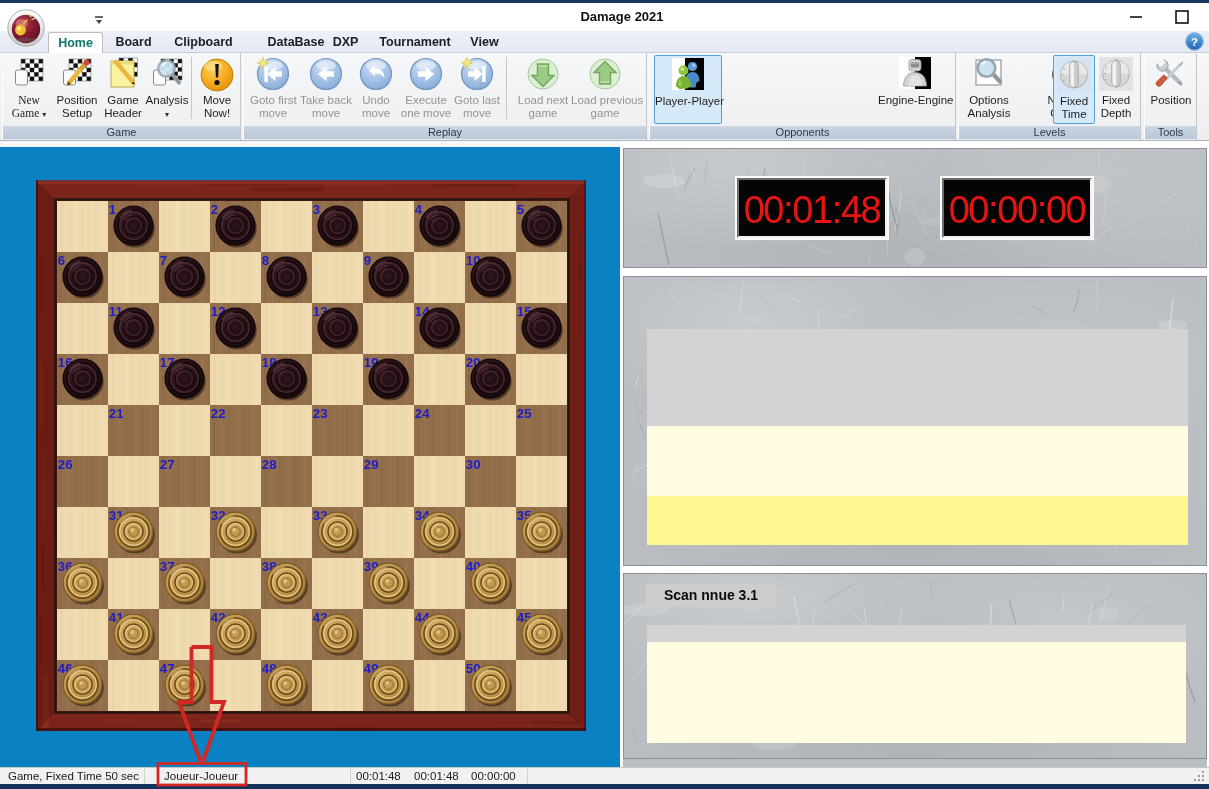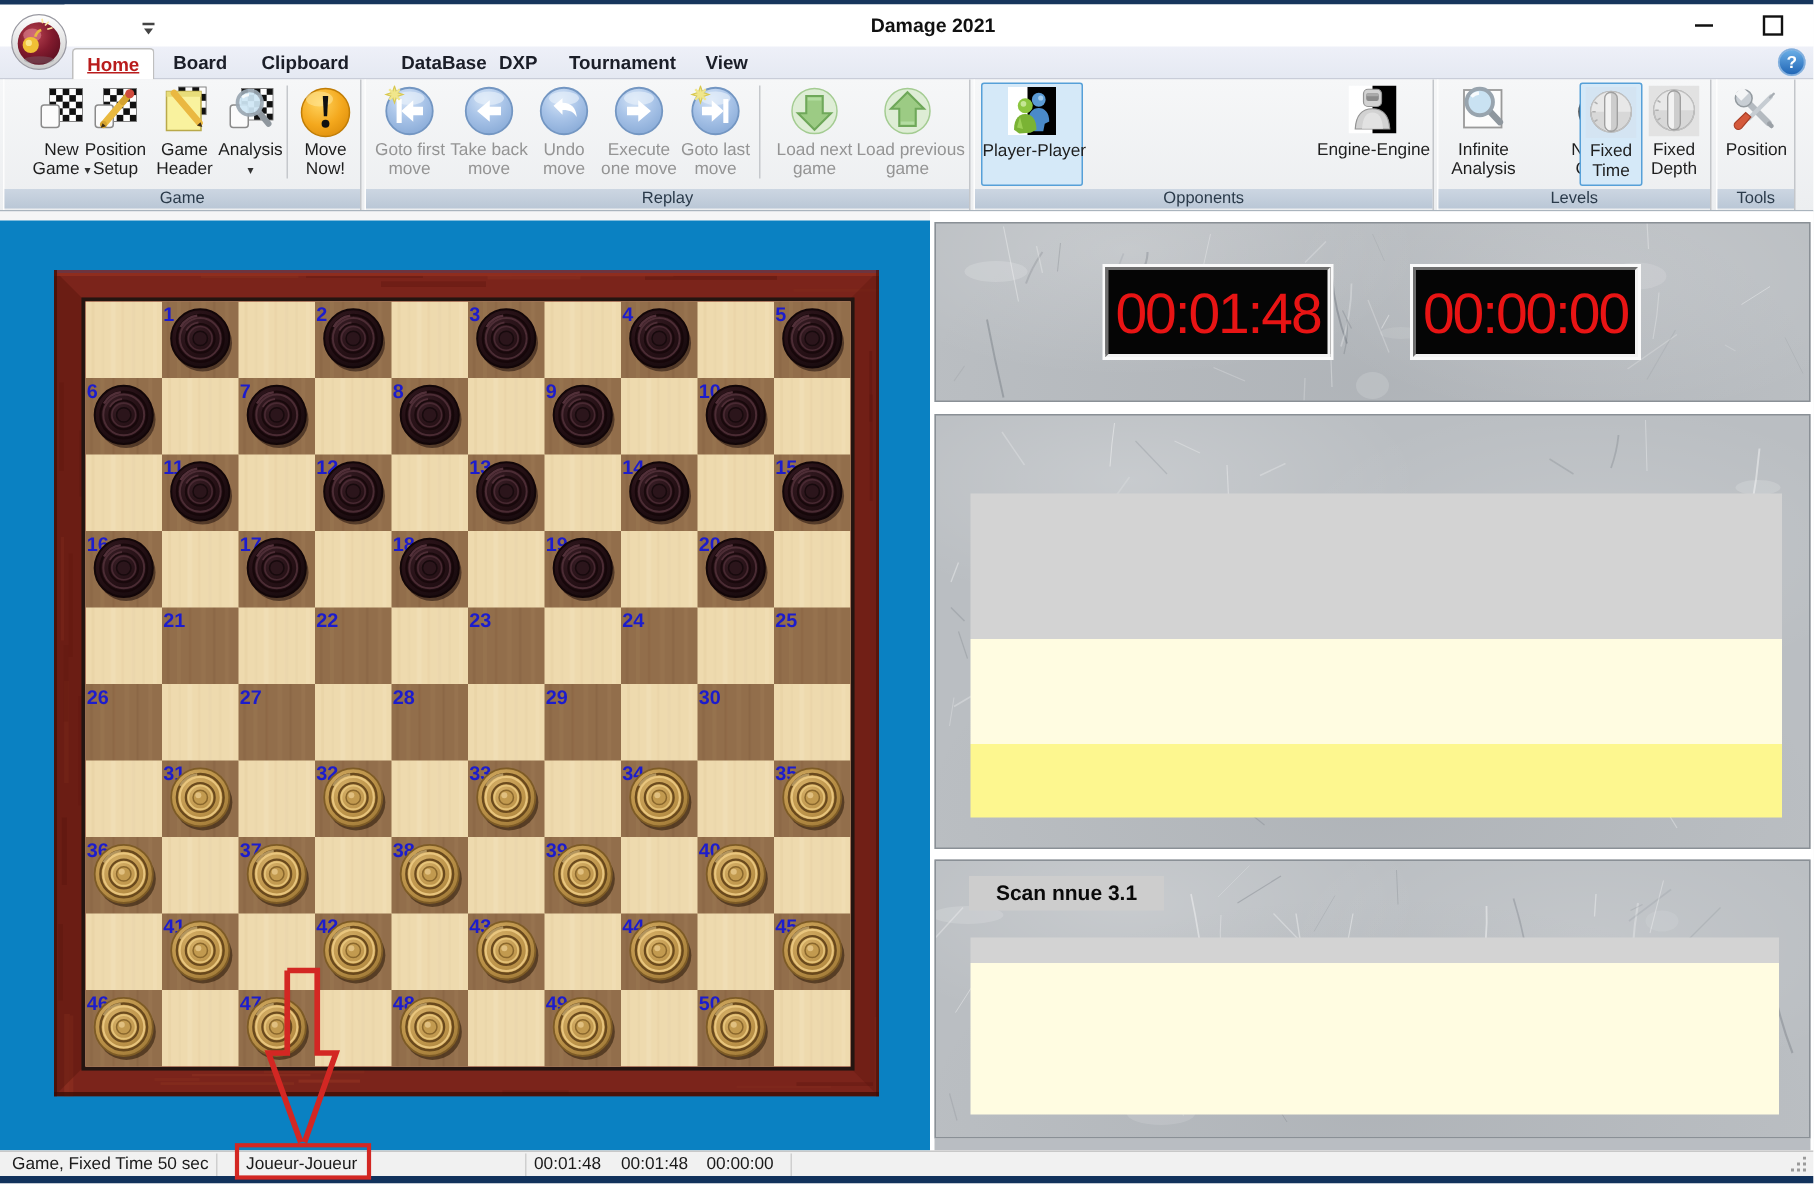--- a/index.html
+++ b/index.html
@@ -5,21 +5,21 @@
 .abs { position:absolute; }
 
 #topstrip { left:0; top:0; width:1209px; height:3px; background:#17365d; }
 #titlebar { left:0; top:3px; width:1209px; height:28px; background:#ffffff;margin-left:43px; }
 #title { position:absolute; left:0; top:6px; width:1158px; text-align:center; font-size:13px; font-weight:bold; color:#111; }
 #qa { position:absolute; left:50px; top:8px; color:#444; }
 #winbtns { position:absolute; right:0; top:0; height:28px; }
 
 #tabrow { left:0; top:31px; width:1209px; height:22px; background:linear-gradient(#eef0f8,#e5e9f2); border-bottom:1px solid #c9cdd8; }
 .tab { position:absolute; top:1px; height:21px; line-height:21px; text-align:center; font-size:12.5px; font-weight:600; color:#1b1e28; }
-.tab.active { background:#ffffff; border:1px solid #bfbfbf; border-bottom:none; border-radius:3px 3px 0 0; color:#b91c1c;text-decoration:underline; }
+.tab.active { background:#ffffff; border:1px solid #bfbfbf; border-bottom:none; border-radius:3px 3px 0 0; color:#0f766e; }
 
 #ribbon { left:0; top:53px; width:1209px; height:88px; background:linear-gradient(#f6f7f8,#eceef0); border-bottom:1px solid #aab4bd; }
 .rgroup { position:absolute; top:0; height:87px; border-right:1px solid #c3c6ca; border-left:1px solid #fdfdfd; }
 .gbody { position:absolute; left:0; top:0; right:0; height:73px; }
 .gstrip { position:absolute; left:0; right:0; top:73px; height:13px; background:linear-gradient(#ccd6e2,#bac7d6); font-size:11px; color:#2a3a4a; text-align:center; line-height:13px; }
 .rbtn { position:absolute; top:2px; height:69px; text-align:center; }
 .rbtn.sel { background:#d5e9f8; border:1px solid #56a0d8; border-radius:2px; }
 .ricon { margin:2px auto 0; height:37px; }
 .bl { font-size:11.5px; line-height:12.5px; color:#1e1e1e; white-space:nowrap; }
 .rbtn.gray .bl { color:#949494; }
@@ -112,21 +112,21 @@
           </linearGradient>
         </defs>
 <circle cx="9.5" cy="9.5" r="8.7" fill="url(#hg)" stroke="#2a6fc0" stroke-width="1"></circle>
 <circle cx="9.5" cy="9.5" r="8.7" fill="none" stroke="#bcd8f0" stroke-width="1.4" opacity="0.6"></circle>
 <text x="9.5" y="13.6" text-anchor="middle" font-family="Liberation Sans" font-size="11.5" font-weight="bold" fill="#ffffff">?</text>
 </svg></div>
 </div>
 <div class="abs" id="ribbon">
   <div class="rgroup" style="left:2px;width:239px;">
 <div class="gbody">
-        <div class="rbtn " style="left:16px;width:44px;">
+        <div class="rbtn " style="left:4px;width:44px;font-family:Liberation Serif, serif;">
 <div class="ricon" style="width:32px;"><svg width="32" height="32" viewBox="0 0 32 32">
               <rect x="8" y="2" width="22.0" height="22.0" fill="#fdfdfd"></rect>
               <rect x="8.0" y="2.0" width="4.4" height="4.4" fill="#111111"></rect>
               <rect x="16.8" y="2.0" width="4.4" height="4.4" fill="#111111"></rect>
               <rect x="25.6" y="2.0" width="4.4" height="4.4" fill="#111111"></rect>
               <rect x="12.4" y="6.4" width="4.4" height="4.4" fill="#111111"></rect>
               <rect x="21.200000000000003" y="6.4" width="4.4" height="4.4" fill="#111111"></rect>
               <rect x="8.0" y="10.8" width="4.4" height="4.4" fill="#111111"></rect>
               <rect x="16.8" y="10.8" width="4.4" height="4.4" fill="#111111"></rect>
               <rect x="25.6" y="10.8" width="4.4" height="4.4" fill="#111111"></rect>
@@ -387,21 +387,21 @@
 </div>
   <div class="rgroup" style="left:958px;width:183px;">
 <div class="gbody">
         <div class="rbtn " style="left:4px;width:52px;">
 <div class="ricon" style="width:32px;"><svg width="32" height="32" viewBox="0 0 32 32">
 <rect x="3" y="3" width="25" height="25" fill="#fcfcfc" stroke="#9a9a9a" stroke-width="1.2"></rect>
 <line x1="19.5" y1="16.5" x2="27" y2="24.5" stroke="#8f979e" stroke-width="4.2" stroke-linecap="round"></line>
 <circle cx="13.5" cy="11" r="8.8" fill="#c9e2f2" stroke="#98a4ae" stroke-width="2.6"></circle>
 <path d="M8,7.5 A7.5,7.5 0 0,1 13,5" stroke="#ffffff" stroke-width="2.2" fill="none" opacity="0.85"></path>
 </svg></div>
-<div class="bl">Infinite</div>
+<div class="bl">Options</div>
           <div class="bl">Analysis</div>
         </div>
         <div class="rbtn " style="left:50px;width:50px;margin-left:32px;">
 <div class="ricon" style="width:34px;"><svg width="34" height="34" viewBox="0 0 34 34">
 <defs>
                 <radialGradient id="clg" cx="0.4" cy="0.35" r="0.8">
 <stop offset="0" stop-color="#5a5a5a"></stop>
                   <stop offset="0.8" stop-color="#1b1b1b"></stop>
                   <stop offset="1" stop-color="#050505"></stop>
 </radialGradient>

